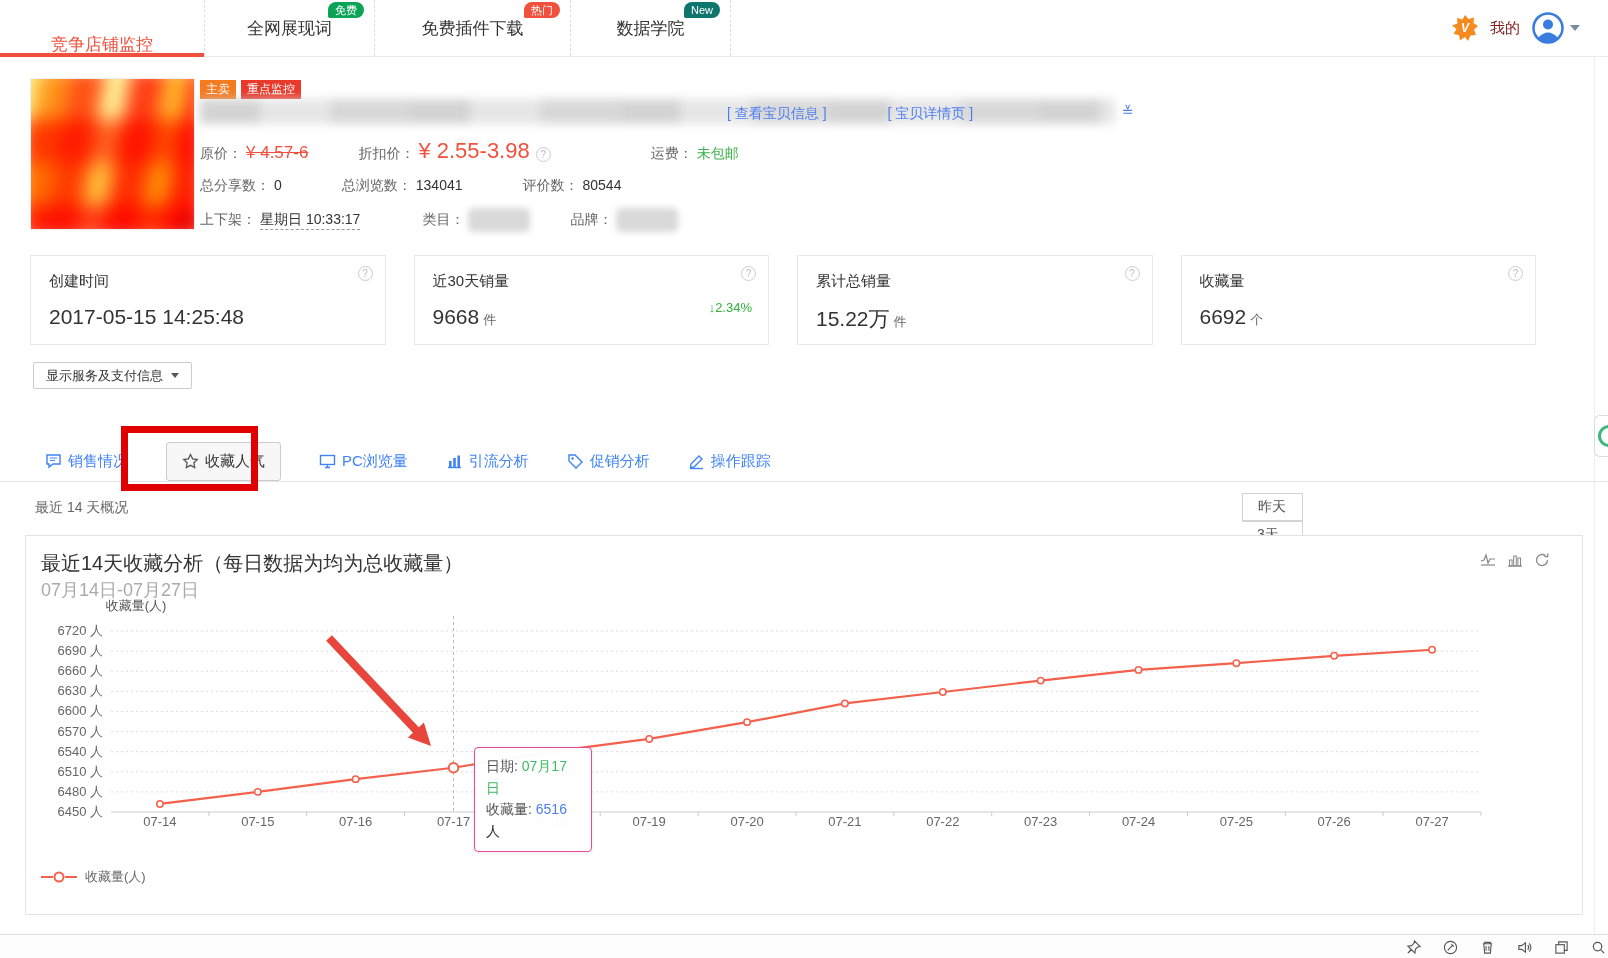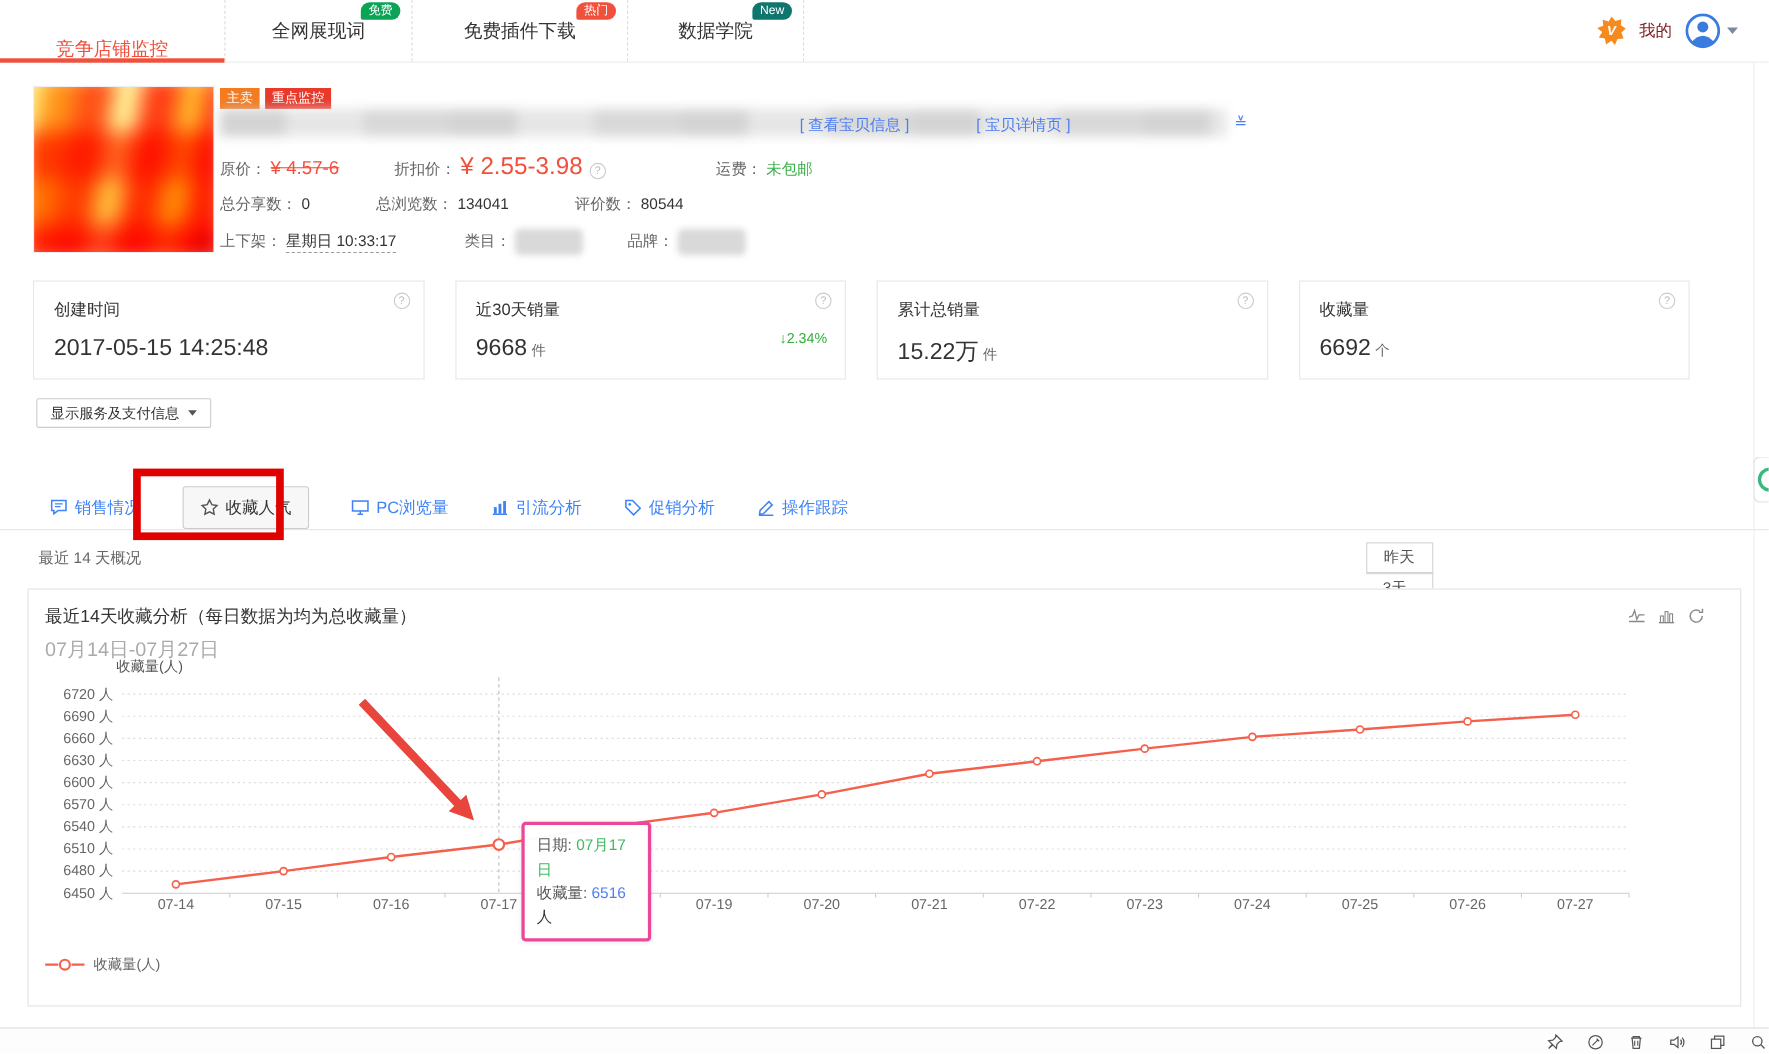--- a/index.html
+++ b/index.html
@@ -78,29 +78,29 @@
   .range-group { position:absolute; left:1242px; top:493px; display:flex;flex-direction:column; }
   .rbtn { height:28px; padding:0 15px; font-size:14px; color:#555; background:#fff;
     border:1px solid #d4d4d4; border-left:none; display:flex; align-items:center; cursor:pointer; }
   .rbtn:first-child { border-left:1px solid #d4d4d4; }
   .rbtn.active { background:#e9e9e9; color:#222; }
   .rbtn.cal { padding:0 11px; }
 
   
   .chart-card { position:absolute; left:25px; top:535px; width:1558px; height:380px;
     border:1px solid #e3e3e3; background:#fff; }
-  .chart-title { position:absolute; left:15px; top:14px; font-size:16px; color:#333; }
+  .chart-title { position:absolute; left:15px; top:14px; font-size:20px; color:#333; }
   .chart-subtitle { position:absolute; left:15px; top:42px; font-size:18px; color:#aaa; }
   .chart-toolbar { position:absolute; right:32px; top:16px; display:flex; gap:11px; color:#888; }
   .chart-toolbar .tbi { width:16px; height:16px; cursor:pointer; }
   .chart-area { position:absolute; left:0; top:58px; width:1540px; height:260px; }
   .chart-legend { position:absolute; left:15px; bottom:28px; display:flex; align-items:center; gap:8px; font-size:13px; color:#666; cursor:pointer; }
 
   .tooltip { position:absolute; left:448px; top:153px; width:118px; background:rgba(255,255,255,.97);
-    border:3px solid #ec4899; border-radius:4px; box-shadow:0 1px 4px rgba(0,0,0,.08);
+    border:1px solid #ec4899; border-radius:4px; box-shadow:0 1px 4px rgba(0,0,0,.08);
     padding:8px 11px; font-size:14px; color:#555; line-height:1.55; z-index:5; }
   .tt-date { color:#3dbb5f; }
   .tt-val { color:#4f7df0; }
   .tt-unit { color:#333; }
 
   
   .bottombar { position:absolute; left:0; top:934px; width:1608px; height:24px; background:#fdfdfd;
     border-top:1px solid #ddd; }
   .bb-icons { position:absolute; right:0; top:0; height:24px; display:flex; align-items:center; gap:22px; padding-right:2px; color:#555; }
   .bb-icons .bbi { width:15px; height:15px; cursor:pointer; }

